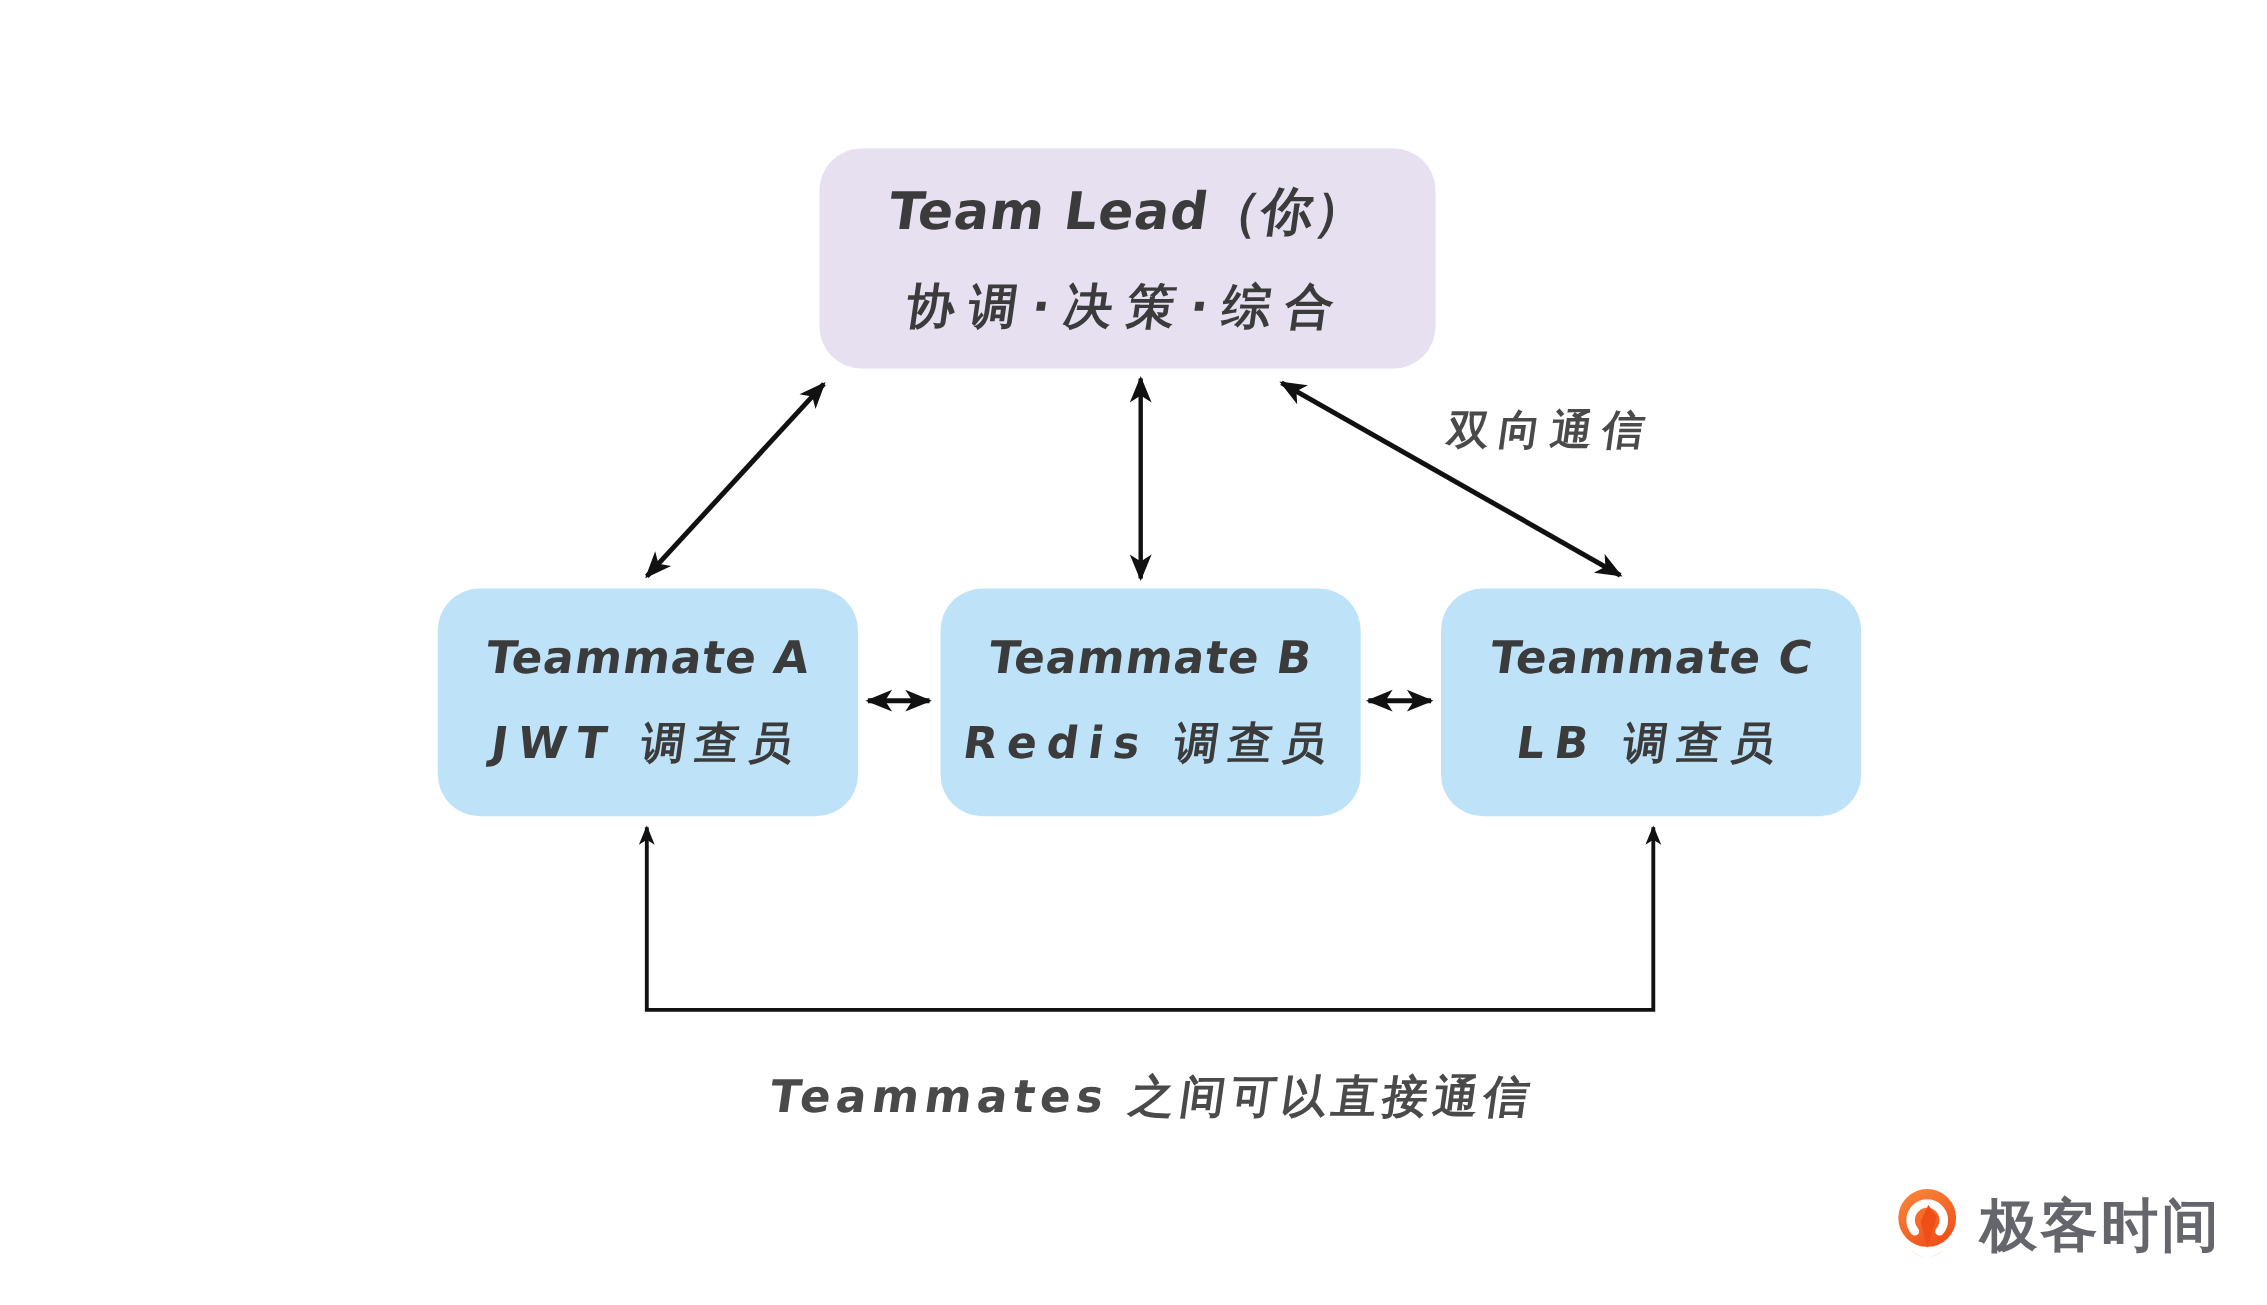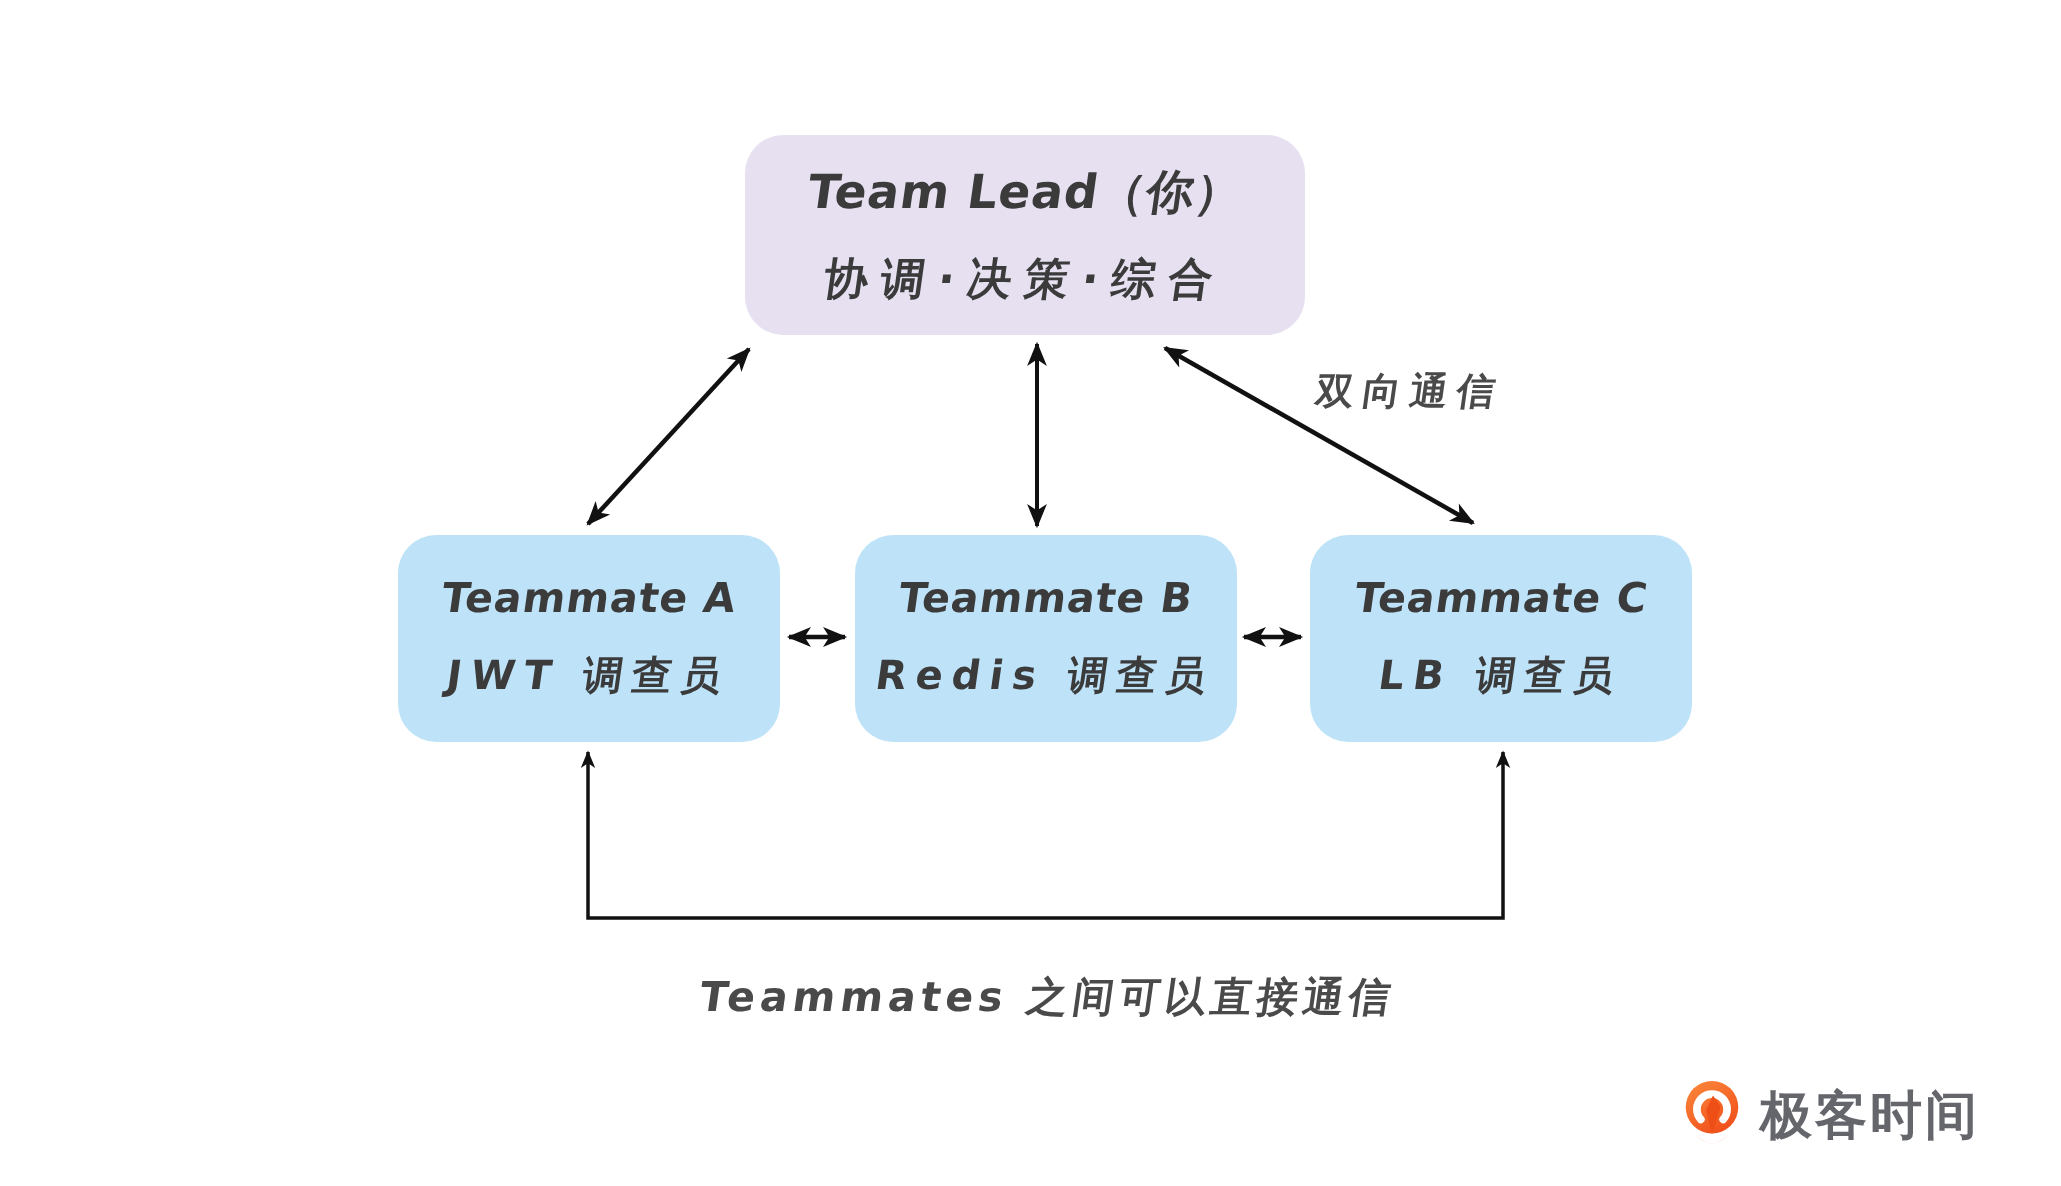--- a/index.html
+++ b/index.html
@@ -74,21 +74,21 @@
   .label-direct {
     left: 700px; top: 970px;
     width: 600px;
     font-size: 41px;
     letter-spacing: 5px;
     text-align: center;
   }
   .brand {
     position: absolute;
     z-index: 2;
-    left: 1680px; top: 1078px;
+    left: 1720px; top: 1078px;
     display: flex;
     align-items: center;
     gap: 16px;
   }
   .brand-icon { width: 64px; height: 74px; }
   .brand-text {
     font-size: 52px;
     font-weight: 600;
     color: #64666b;
     letter-spacing: 3px;

